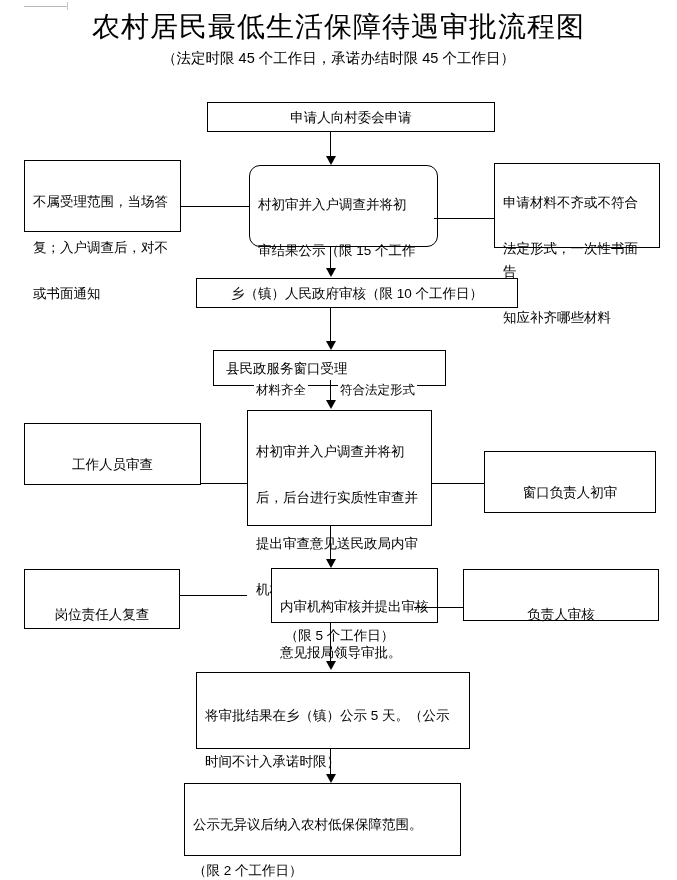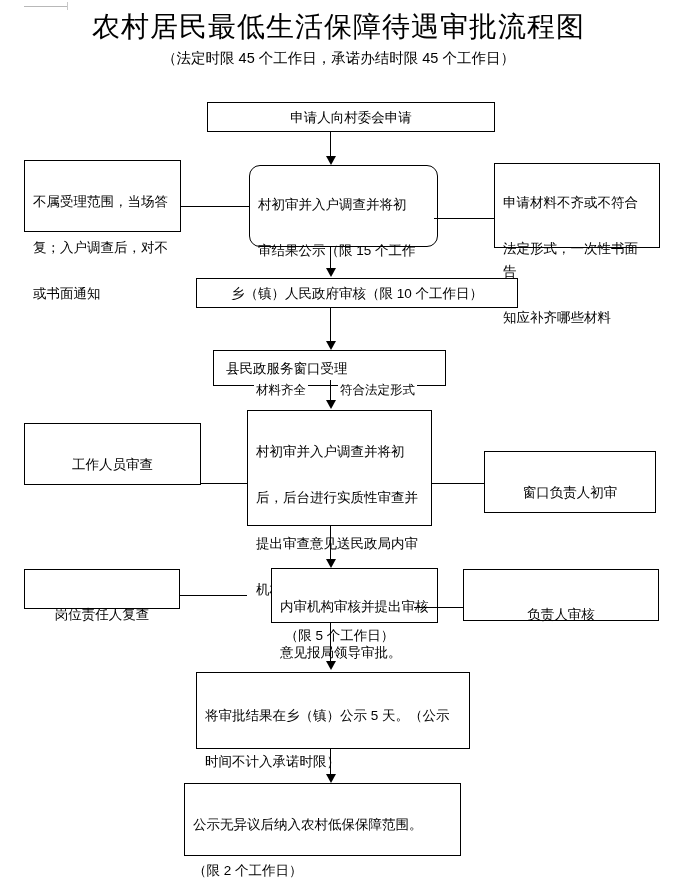--- a/index.html
+++ b/index.html
@@ -183,21 +183,21 @@
 
   <div class="edge-v" style="left:330px; top:526px; height:37px;"></div>
   <div class="arrow-down" style="left:326px; top:559px;"></div>
 
   <div class="node left-text top-block" style="left:247px; top:568px; width:167px; height:55px; padding-top:3px;margin-left:24px;">
     <div>内审机构审核并提出审核</div>
     <div>意见报局领导审批。</div>
     <div style="text-align:center;">（限 8 个工作日）</div>
   </div>
 
-  <div class="node center-text top-block" style="left:24px; top:569px; width:156px; height:40px; padding-top:10px;">
+  <div class="node center-text top-block" style="left:24px; top:569px; width:156px; height:60px; padding-top:10px;">
     <div>岗位责任人复查</div>
   </div>
   <div class="edge-h" style="left:180px; top:595px; width:67px;"></div>
 
   <div class="node center-text top-block" style="left:463px; top:569px; width:196px; height:52px; padding-top:10px;">
     <div>负责人审核</div>
   </div>
   <div class="edge-h" style="left:414px; top:607px; width:49px;"></div>
 
   <div class="edge-v" style="left:330px; top:623px; height:42px;"></div>

